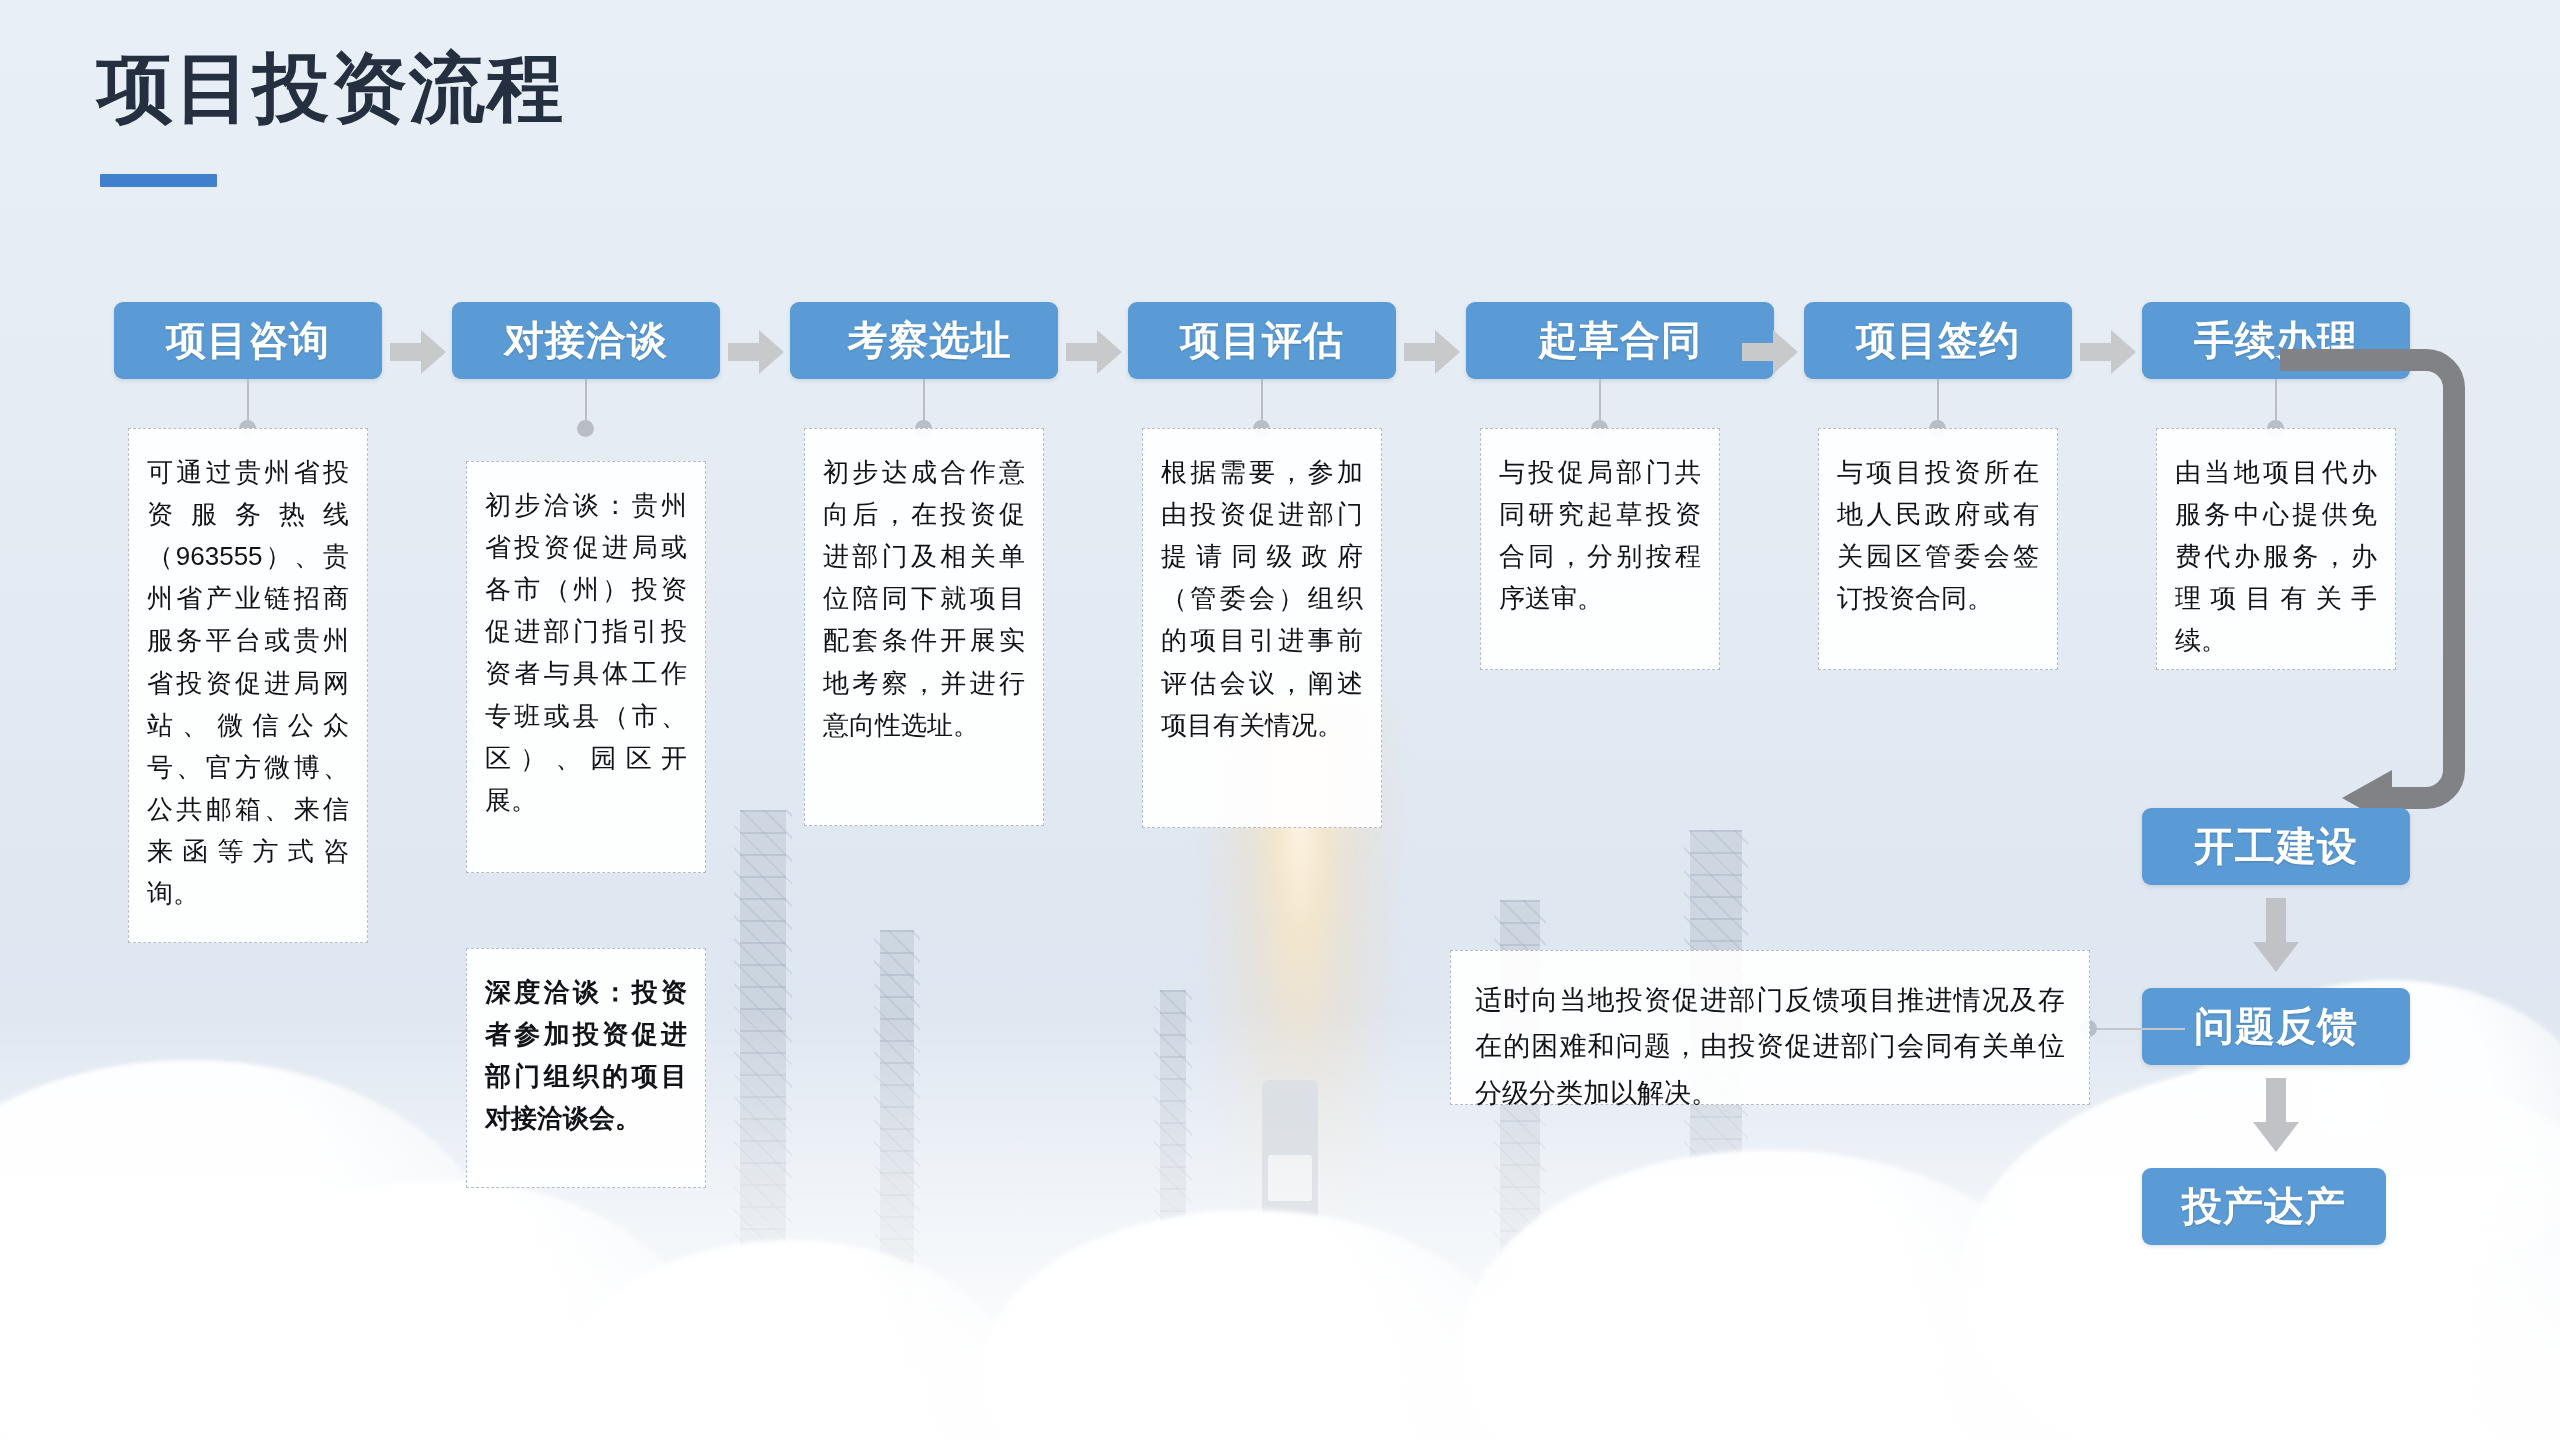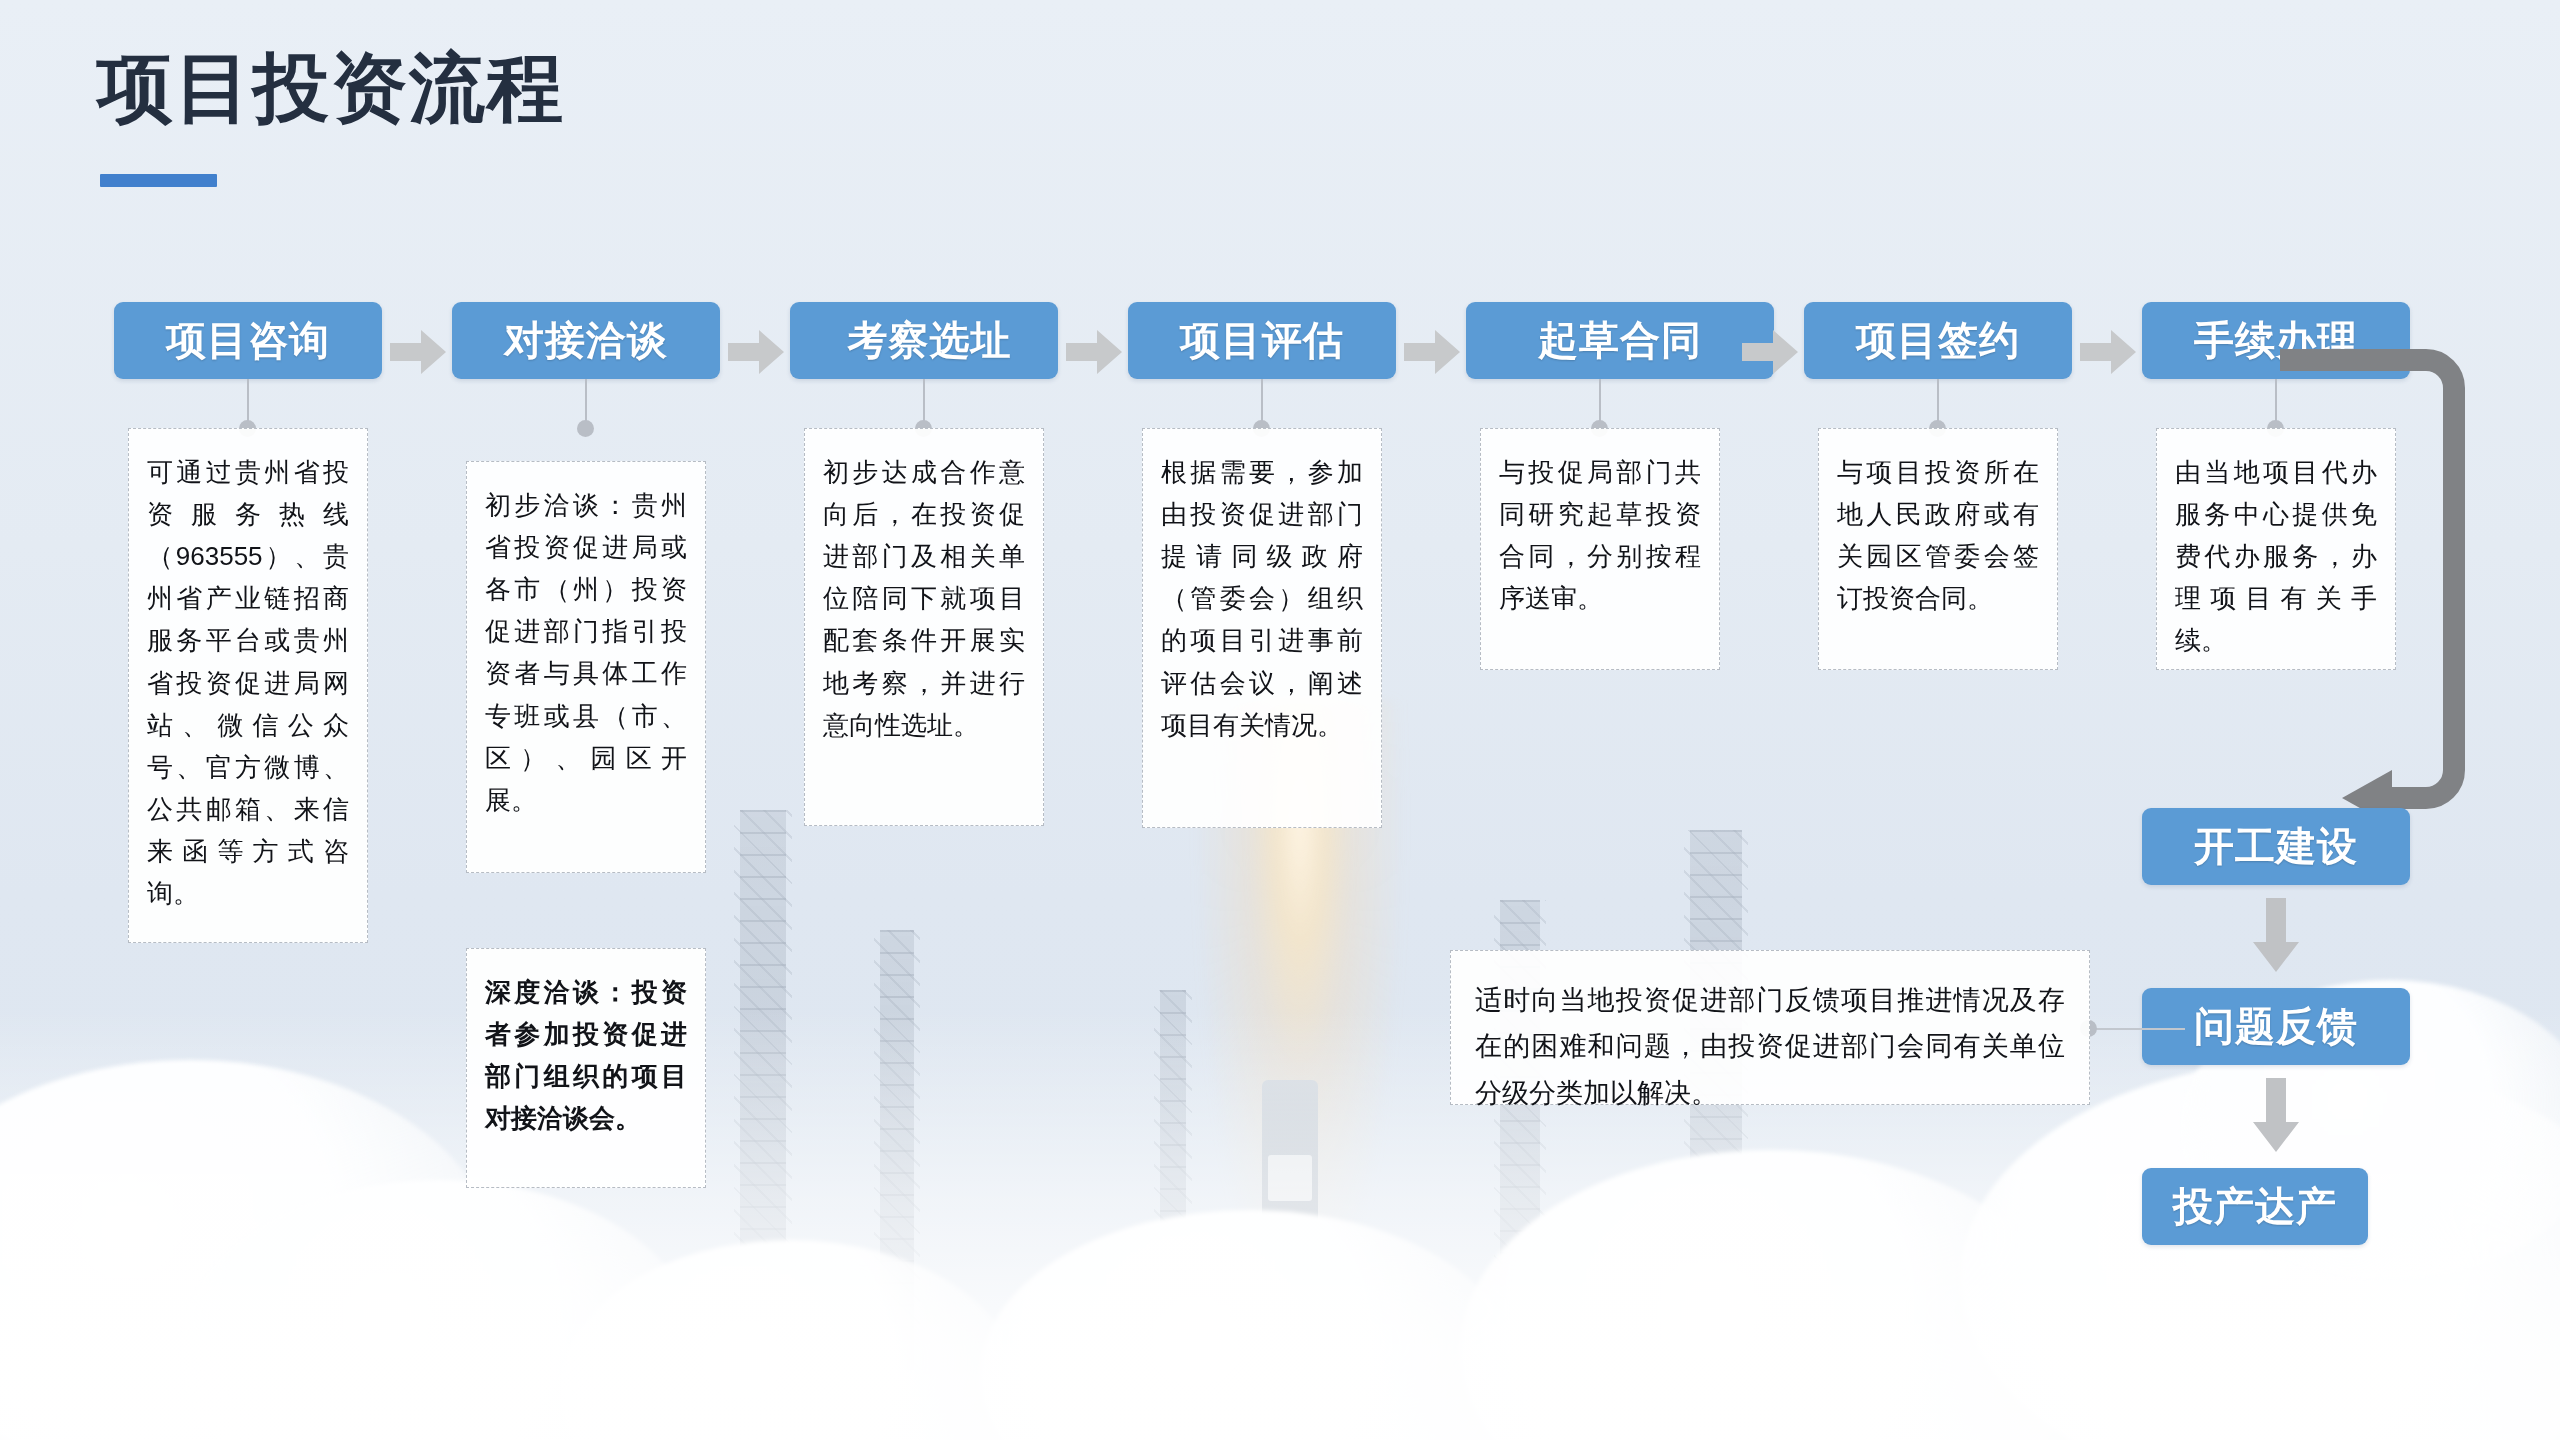--- a/index.html
+++ b/index.html
@@ -245,17 +245,17 @@
   <svg viewBox="0 0 46 74">
       <path d="M13 0h20v44h13L23 74 0 44h13z" fill="#c0c2c5"></path>
     </svg>
 </div>
 <div class="stage" style="left:2142px; top:988px;  width:268px;">问题反馈</div>
 <div class="varrow" style="left:2253px; top:1078px;">
   <svg viewBox="0 0 46 74">
       <path d="M13 0h20v44h13L23 74 0 44h13z" fill="#c0c2c5"></path>
     </svg>
 </div>
-<div class="stage" style="left:2142px; top:1168px; width:226px;">投产达产</div>
+<div class="stage" style="left:2142px; top:1168px; width:244px;">投产达产</div>
 
 <div id="feedback-line"></div>
 <div id="feedback-dot"></div>
 <div class="card wide" style="left:1450px; top:950px; width:640px; height:155px;">适时向当地投资促进部门反馈项目推进情况及存在的困难和问题，由投资促进部门会同有关单位分级分类加以解决。</div>
 
 </body></html>

